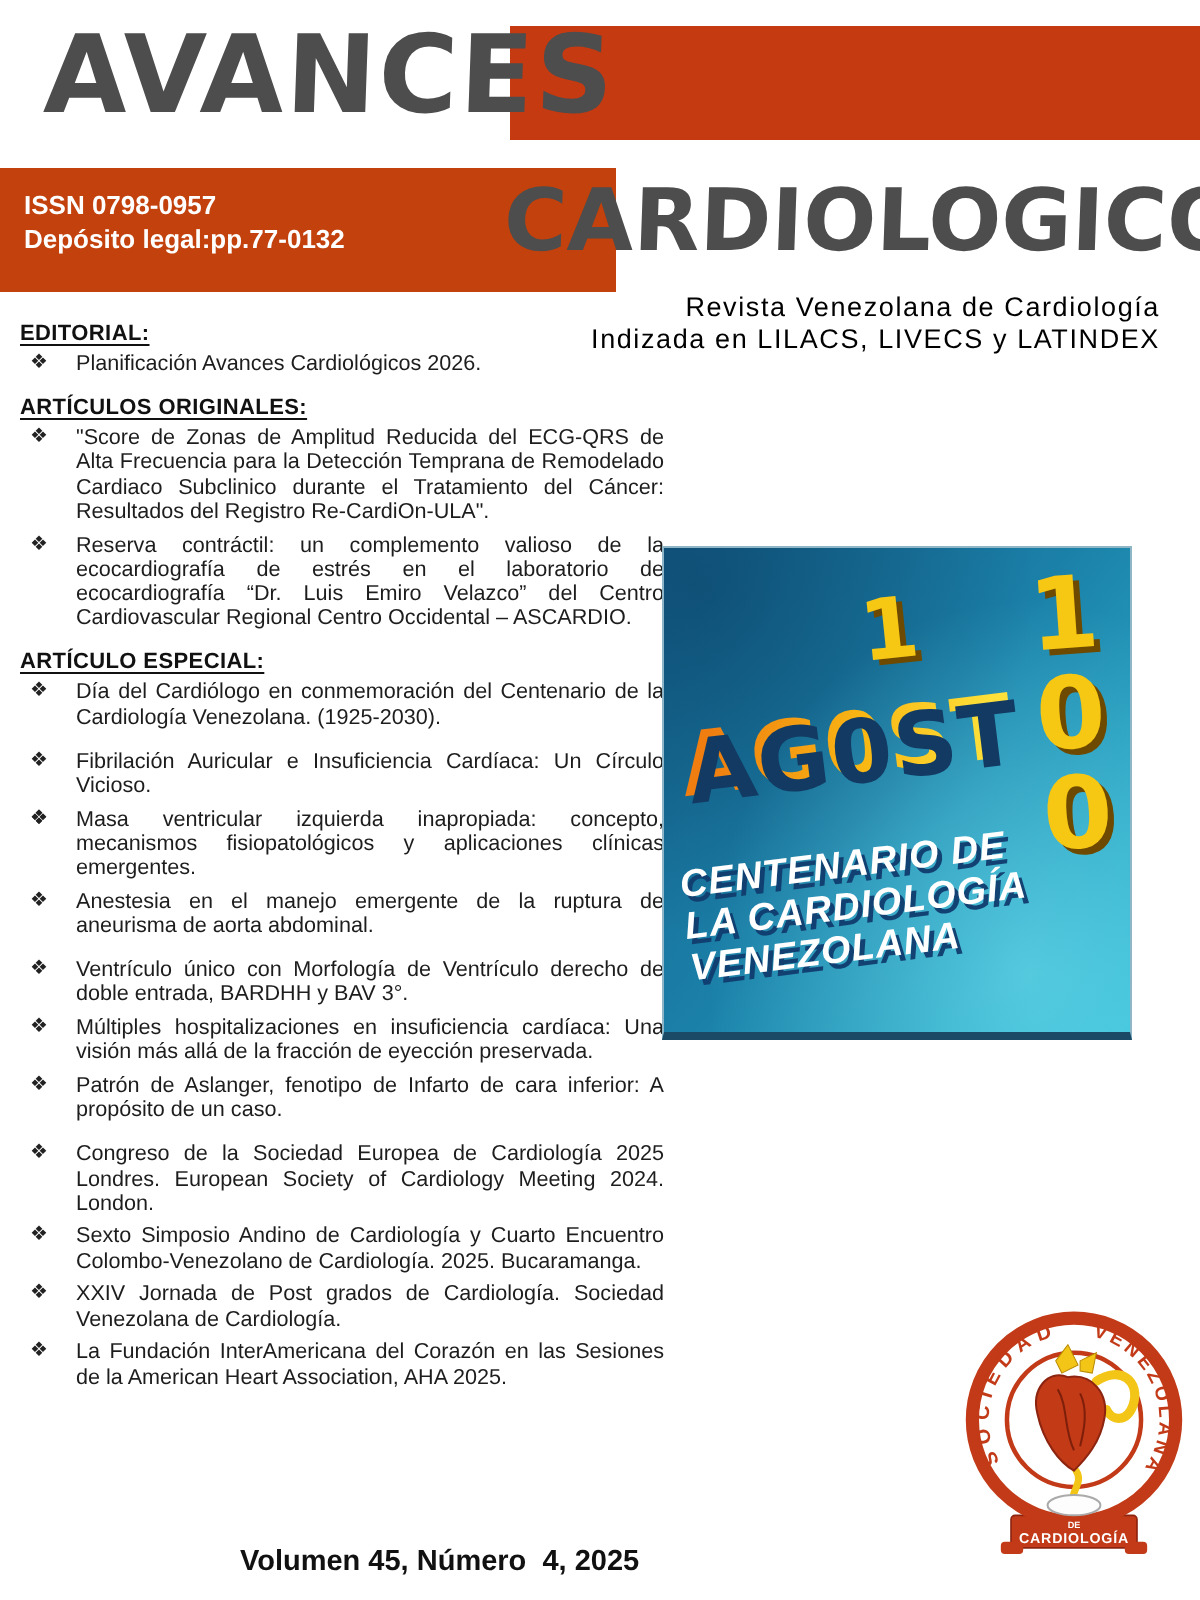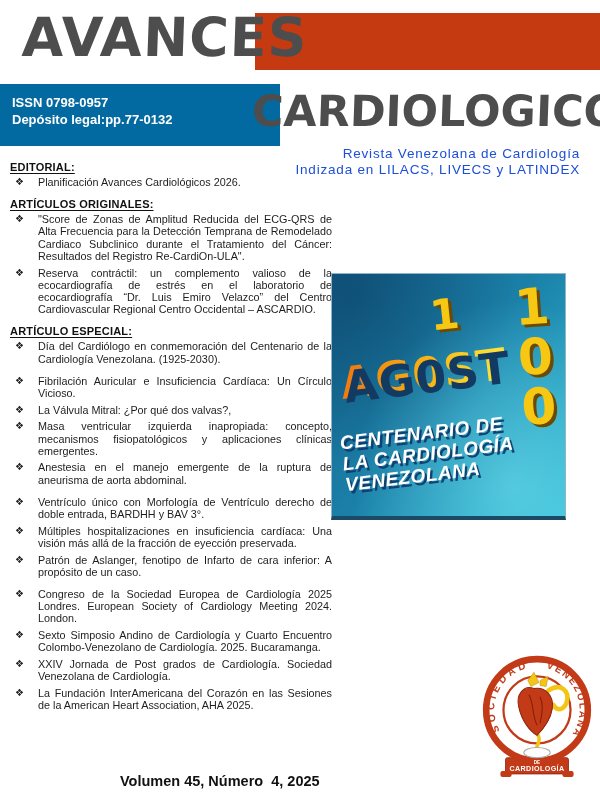--- a/index.html
+++ b/index.html
@@ -3,25 +3,25 @@
 <meta charset="utf-8">
 <style>
   html,body{margin:0;padding:0;}
   body{width:600px;height:800px;background:#ffffff;font-family:"Liberation Sans",sans-serif;overflow:hidden;}
   #page{position:relative;width:600px;height:800px;background:#fff;}
 
   
   .red-block-top{position:absolute;left:255px;top:13px;width:345px;height:57px;background:#c63a12;}
   .title-avances{position:absolute;left:22px;top:6px;width:244px;font-size:54px;font-weight:800;
     color:#4d4d4d;letter-spacing:1px;transform:skewX(-2deg);font-family:"DejaVu Sans",sans-serif;}
-  .red-bar-left{position:absolute;left:0;top:84px;width:280px;height:62px;background:#0369a1;}
+  .red-bar-left{position:absolute;left:0;top:84px;width:280px;height:62px;background:#c2410c;padding-left:28px;}
   .issn-lines{position:absolute;left:12px;top:10px;color:#ffffff;font-weight:bold;font-size:13px;line-height:17px;}
   .title-cardio{position:absolute;left:252px;top:86px;width:346px;font-size:43px;font-weight:800;
     color:#4d4d4d;letter-spacing:0px;transform:skewX(-2deg);font-family:"DejaVu Sans",sans-serif;}
-  .subtitle{position:absolute;right:20px;top:146px;text-align:right;color:#1d4ed8;
+  .subtitle{position:absolute;right:20px;top:146px;text-align:right;color:#000000;
     font-size:13.5px;line-height:15.5px;letter-spacing:0.8px;}
 
   
   #toc{position:absolute;left:10px;top:161px;width:322px;color:#1d1d1d;}
   .toc-section{margin-bottom:10px;}
   .toc-heading{font-size:11px;font-weight:bold;color:#111;text-decoration:underline;
     text-underline-offset:2px;margin:0 0 3px 0;letter-spacing:0.2px;}
   .toc-item{position:relative;padding-left:28px;text-align:justify;font-size:10.8px;
     line-height:12.2px;margin-bottom:4.5px;}
   .toc-item .bullet{position:absolute;left:5px;top:0;font-size:10px;color:#222;
@@ -89,21 +89,21 @@
         <div class="toc-heading">ARTÍCULOS ORIGINALES:</div>
         <div class="toc-item"><span class="bullet">❖</span><span class="toc-text">"Score de Zonas de Amplitud Reducida del ECG-QRS de Alta Frecuencia para la Detección Temprana de Remodelado Cardiaco Subclinico durante el Tratamiento del Cáncer: Resultados del Registro Re-CardiOn-ULA".</span></div>
         <div class="toc-item"><span class="bullet">❖</span><span class="toc-text">Reserva contráctil: un complemento valioso de la ecocardiografía de estrés en el laboratorio de ecocardiografía “Dr. Luis Emiro Velazco” del Centro Cardiovascular Regional Centro Occidental – ASCARDIO.</span></div>
       </div>
       <div class="toc-section">
         <div class="toc-heading">ARTÍCULO ESPECIAL:</div>
         <div class="toc-item"><span class="bullet">❖</span><span class="toc-text">Día del Cardiólogo en conmemoración del Centenario de la Cardiología Venezolana.  (1925-2030).</span></div>
       </div>
       <div class="toc-section">
         <div class="toc-item"><span class="bullet">❖</span><span class="toc-text">Fibrilación Auricular e Insuficiencia Cardíaca: Un Círculo Vicioso.</span></div>
-        <div class="toc-item"><span class="bullet">❖</span><span class="toc-text">La Válvula Mitral: ¿Por qué dos valvas?,</span></div>
+        <div class="toc-item"><span class="bullet">❖</span></div>
         <div class="toc-item"><span class="bullet">❖</span><span class="toc-text">Masa ventricular izquierda inapropiada: concepto, mecanismos fisiopatológicos y aplicaciones clínicas emergentes.</span></div>
         <div class="toc-item"><span class="bullet">❖</span><span class="toc-text">Anestesia en el manejo emergente de la ruptura de aneurisma de aorta abdominal.</span></div>
       </div>
       <div class="toc-section">
         <div class="toc-item"><span class="bullet">❖</span><span class="toc-text">Ventrículo único con Morfología de Ventrículo derecho de doble entrada, BARDHH y BAV 3°.</span></div>
         <div class="toc-item"><span class="bullet">❖</span><span class="toc-text">Múltiples hospitalizaciones en insuficiencia cardíaca: Una visión más allá de la fracción de eyección preservada.</span></div>
         <div class="toc-item"><span class="bullet">❖</span><span class="toc-text">Patrón de Aslanger, fenotipo de Infarto de cara inferior: A propósito de un caso.</span></div>
       </div>
       <div class="toc-section gap-before">
         <div class="toc-item"><span class="bullet">❖</span><span class="toc-text">Congreso de la Sociedad Europea de Cardiología 2025 Londres. European Society of Cardiology Meeting 2024. London.</span></div>

